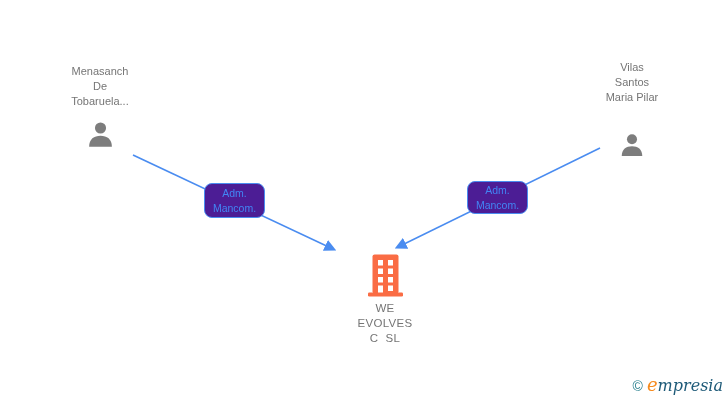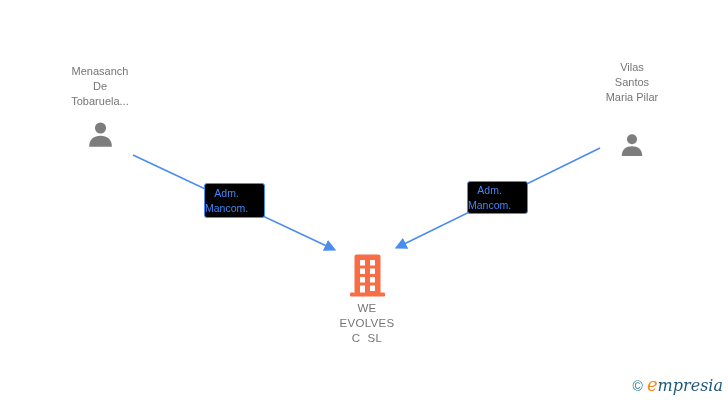--- a/index.html
+++ b/index.html
@@ -32,34 +32,34 @@
     white-space: pre-wrap;
     text-align: center;
     color: #757575;
     font-size: 11px;
     line-height: 15px;
   }
   .person-node-left  { left: 36px;  top: 64px;  width: 128px; }
   .person-node-right { left: 568px; top: 60px;  width: 128px; gap: 14px; }
   .person-node-left .node-icon  { margin-top: 10px; }
   .person-node-right .node-icon { margin-top: 12px; }
-  .company-node { left: 303px; top: 253px; width: 128px; }
+  .company-node { left: 321px; top: 253px; width: 128px; }
   .company-node .node-label {
     margin-top: 4px;
     font-size: 11.5px;
     letter-spacing: 0.3px;
   }
   .edge-label {
     position: absolute;
     display: flex;
     align-items: center;
-    justify-content: flex-start;
-    background: #000000;
+    justify-content: center;
+    background: #4c1d95;
     border: 1.5px solid #4a8cf0;
-    border-radius: 3px;
+    border-radius: 8px;
     box-sizing: border-box;
     cursor: pointer;
   }
   .edge-label span {
     white-space: pre-line;
     text-align: center;
     color: #4285f4;
     font-size: 10.5px;
     line-height: 15px;
   }

